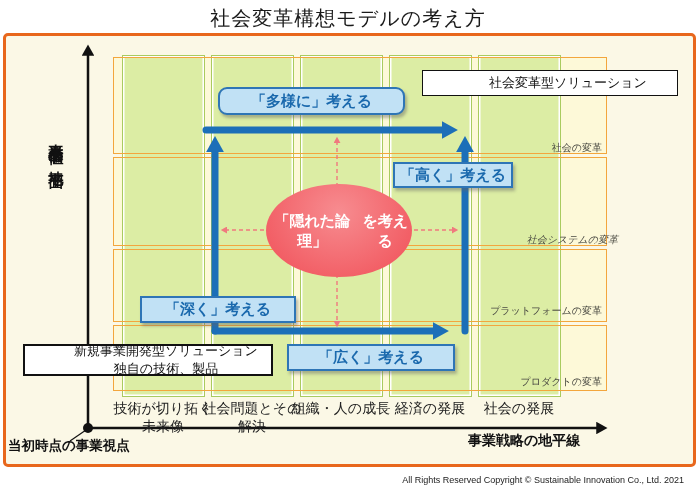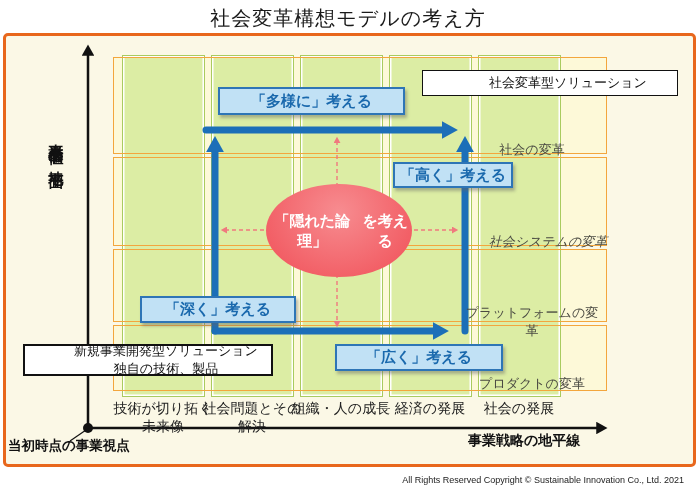--- a/index.html
+++ b/index.html
@@ -38,21 +38,21 @@
     background:#C1E1F5;border:2px solid #2E75B6;color:#1A69AD;font-weight:bold;
     font-size:15px;display:flex;align-items:center;justify-content:center;
     box-sizing:border-box;box-shadow:2px 3px 3px rgba(100,100,100,.45);z-index:6;
     white-space:nowrap;
   }
   .white-box{
     background:#fff;border:1.5px solid #111;display:flex;flex-direction:column;
     align-items:center;justify-content:center;font-size:13px;color:#111;
     box-sizing:border-box;z-index:6;text-align:center;line-height:1.35;padding-left:36px;
   }
-  .row-label{font-size:13px;color:#4a4a42;width:140px;text-align:center;z-index:7;}
+  .row-label{font-size:10px;color:#4a4a42;width:140px;text-align:right;z-index:7;}
   .col-label{font-size:14px;color:#222;width:110px;text-align:center;z-index:7;}
   .y-axis-label{
     left:46px;top:132px;height:175px;writing-mode:vertical-rl;
     font-weight:bold;font-size:15px;letter-spacing:2px;color:#111;z-index:7;
   }
   .x-axis-label{left:468px;top:432px;font-weight:bold;font-size:14px;z-index:7;}
   .origin-label{left:8px;top:437px;font-weight:bold;font-size:13.5px;z-index:7;}
   .copyright{right:16px;top:475px;font-size:9px;color:#222;z-index:10;}
 </style>
 </head>
@@ -111,30 +111,30 @@
       <path d="M215,331 L438,331" marker-end="url(#bluArr)"></path>
       <path d="M465,331 L465,147" marker-end="url(#bluArr)"></path>
     </g>
   </svg>
 
   <div class="abs ellipse">
     <span>「隠れた論理」</span>
     <span>を考える</span>
   </div>
 
-  <div class="abs think" style="left:218px;top:87px;width:187px;height:28px;">
+  <div class="abs think" style="left:218px;top:87px;width:187px;height:28px;border-radius:9px;">
     <span>「多様に」考える</span>
   </div>
   <div class="abs think" style="left:393px;top:162px;width:120px;height:26px;">
     <span>「高く」考える</span>
   </div>
   <div class="abs think" style="left:140px;top:296px;width:156px;height:27px;">
     <span>「深く」考える</span>
   </div>
-  <div class="abs think" style="left:287px;top:344px;width:168px;height:27px;margin-left:48px;">
+  <div class="abs think" style="left:287px;top:344px;width:168px;height:27px;">
     <span>「広く」考える</span>
   </div>
 
   <div class="abs white-box" style="left:422px;top:70px;width:256px;height:26px;">
     <span>社会変革型ソリューション</span>
   </div>
   <div class="abs white-box" style="left:23px;top:344px;width:250px;height:32px;border-width:2px;">
     <span>新規事業開発型ソリューション</span>
     <span>独自の技術、製品</span>
   </div>

